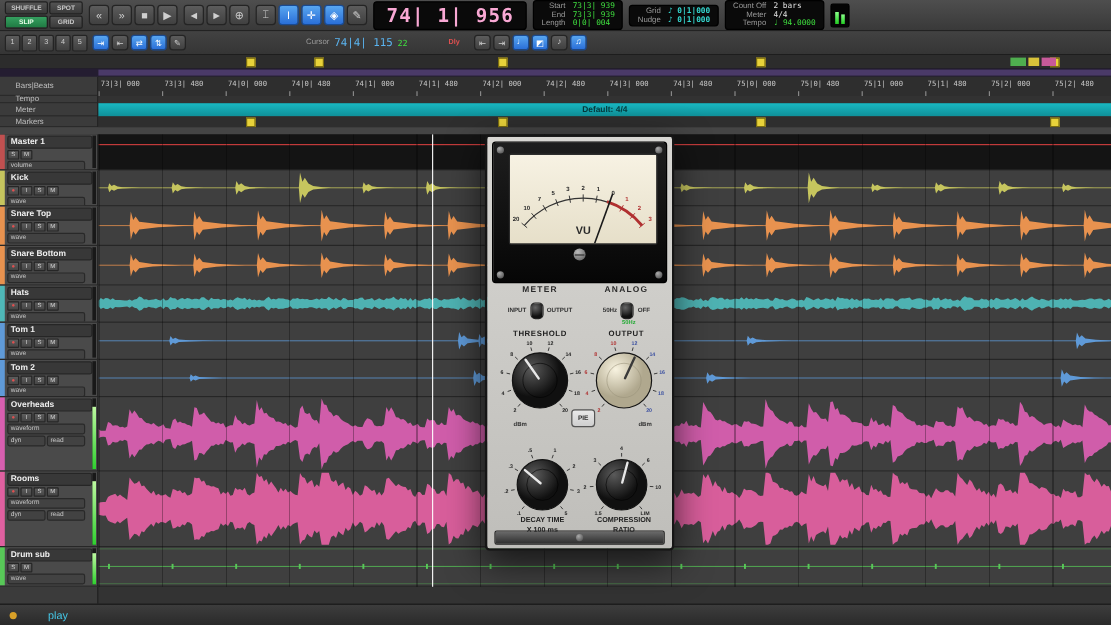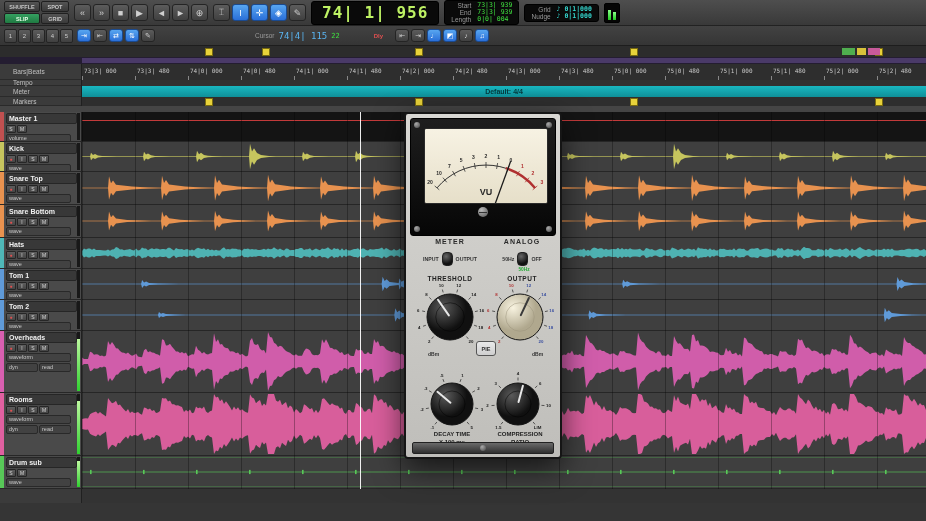--- a/index.html
+++ b/index.html
@@ -7,21 +7,21 @@
   
   .tb1{position:absolute;left:0;top:0;width:926px;height:26px;background:linear-gradient(#4e4e4e,#393939);border-bottom:1px solid #222;display:flex;align-items:center;gap:5px;padding-left:4px;box-sizing:border-box;}
   .tb2{position:absolute;left:0;top:26px;width:926px;height:20px;background:linear-gradient(#424242,#353535);border-bottom:1px solid #1d1d1d;display:flex;align-items:center;gap:4px;padding-left:4px;box-sizing:border-box;}
   .modes{display:grid;grid-template-columns:36px 28px;grid-auto-rows:11px;gap:1px;}
   .mode{font-size:5.5px;font-weight:bold;color:#c8c8c8;background:linear-gradient(#545454,#3a3a3a);border:1px solid #202020;border-radius:2px;text-align:center;line-height:10px;}
   .mode.active{background:linear-gradient(#35a060,#1f7a42);color:#eaffea;}
   .tbtn{width:17px;height:17px;background:linear-gradient(#5c5c5c,#404040);border:1px solid #242424;border-radius:3px;color:#cfcfcf;font-size:9px;display:flex;align-items:center;justify-content:center;box-sizing:border-box;}
   .tbtn.sm{width:14px;height:13px;font-size:7px;}
   .tbtn.active{background:linear-gradient(#58a6f0,#2a6fd8);color:#fff;border-color:#1a4a90;}
   .lcd{background:#0a0a0a;border:1px solid #000;border-radius:3px;font-family:"DejaVu Sans Mono",monospace;}
-  .main-counter{color:#bef264;font-size:16px;font-weight:bold;padding:1px 10px;letter-spacing:1px;line-height:20px;}
+  .main-counter{color:#f9a8d4;font-size:16px;font-weight:bold;padding:1px 10px;letter-spacing:1px;line-height:20px;}
   .panel2{display:grid;grid-template-columns:auto auto;column-gap:6px;row-gap:0;padding:1px 6px;font-size:6.5px;line-height:7px;}
   .plabel{color:#9a9a9a;text-align:right;font-family:"Liberation Sans",sans-serif;}
   .pval{color:#3fe03f;}
   .pval.cyan{color:#35d8d0;font-weight:bold;}
   .pval.white{color:#e0e0e0;}
   .meterbox{width:16px;height:20px;background:#050505;border:1px solid #000;border-radius:2px;display:flex;align-items:flex-end;gap:2px;padding:2px 3px;box-sizing:border-box;}
   .mbar{width:3px;background:linear-gradient(#8f8,#2c2);}
   .winbtn{width:11px;height:12px;background:linear-gradient(#5c5c5c,#404040);border:1px solid #242424;border-radius:2px;color:#ccc;font-size:6px;display:flex;align-items:center;justify-content:center;}
   .cursorlbl{color:#9a9a9a;font-size:6.5px;}
   .cursorval{color:#5ab4f0;font-size:9px;font-family:"DejaVu Sans Mono",monospace;}
@@ -124,20 +124,28 @@
       <span class="plabel">End</span>
         <span class="pval">73|3| 939</span>
       <span class="plabel">Length</span>
         <span class="pval">0|0| 004</span>
     </div>
     <div class="lcd panel2">
       <span class="plabel">Grid</span>
         <span class="pval cyan"><span>♪</span> <span>0|1|000</span></span>
       <span class="plabel">Nudge</span>
         <span class="pval cyan"><span>♪</span> <span>0|1|000</span></span>
+    </div>
+    <div class="lcd panel2">
+      <span class="plabel">Count Off</span>
+        <span class="pval white">2 bars</span>
+      <span class="plabel">Meter</span>
+        <span class="pval white">4/4</span>
+      <span class="plabel">Tempo</span>
+        <span class="pval"><span>♩</span> <span>94.0000</span></span>
     </div>
     <div class="meterbox">
       <div class="mbar" style="height:70%"></div>
       <div class="mbar" style="height:55%"></div>
     </div>
   </div>
 
   <div class="tb2">
     <div style="display:flex;gap:1px" id="winbtns">
         <div class="winbtn">1</div>
@@ -652,13 +660,17 @@
     </div>
     <div class="klabel2" style="left:72px;top:316px">
       <div>COMPRESSION</div>
         <div>RATIO</div>
     </div>
     <div class="bstrip">
         <div class="screw"></div>
       </div>
   </div>
 
+  <div class="statusbar">
+    <div class="statusdot"></div>
+    <span class="playlbl">play</span>
+  </div>
 </div>
 
 </body></html>

